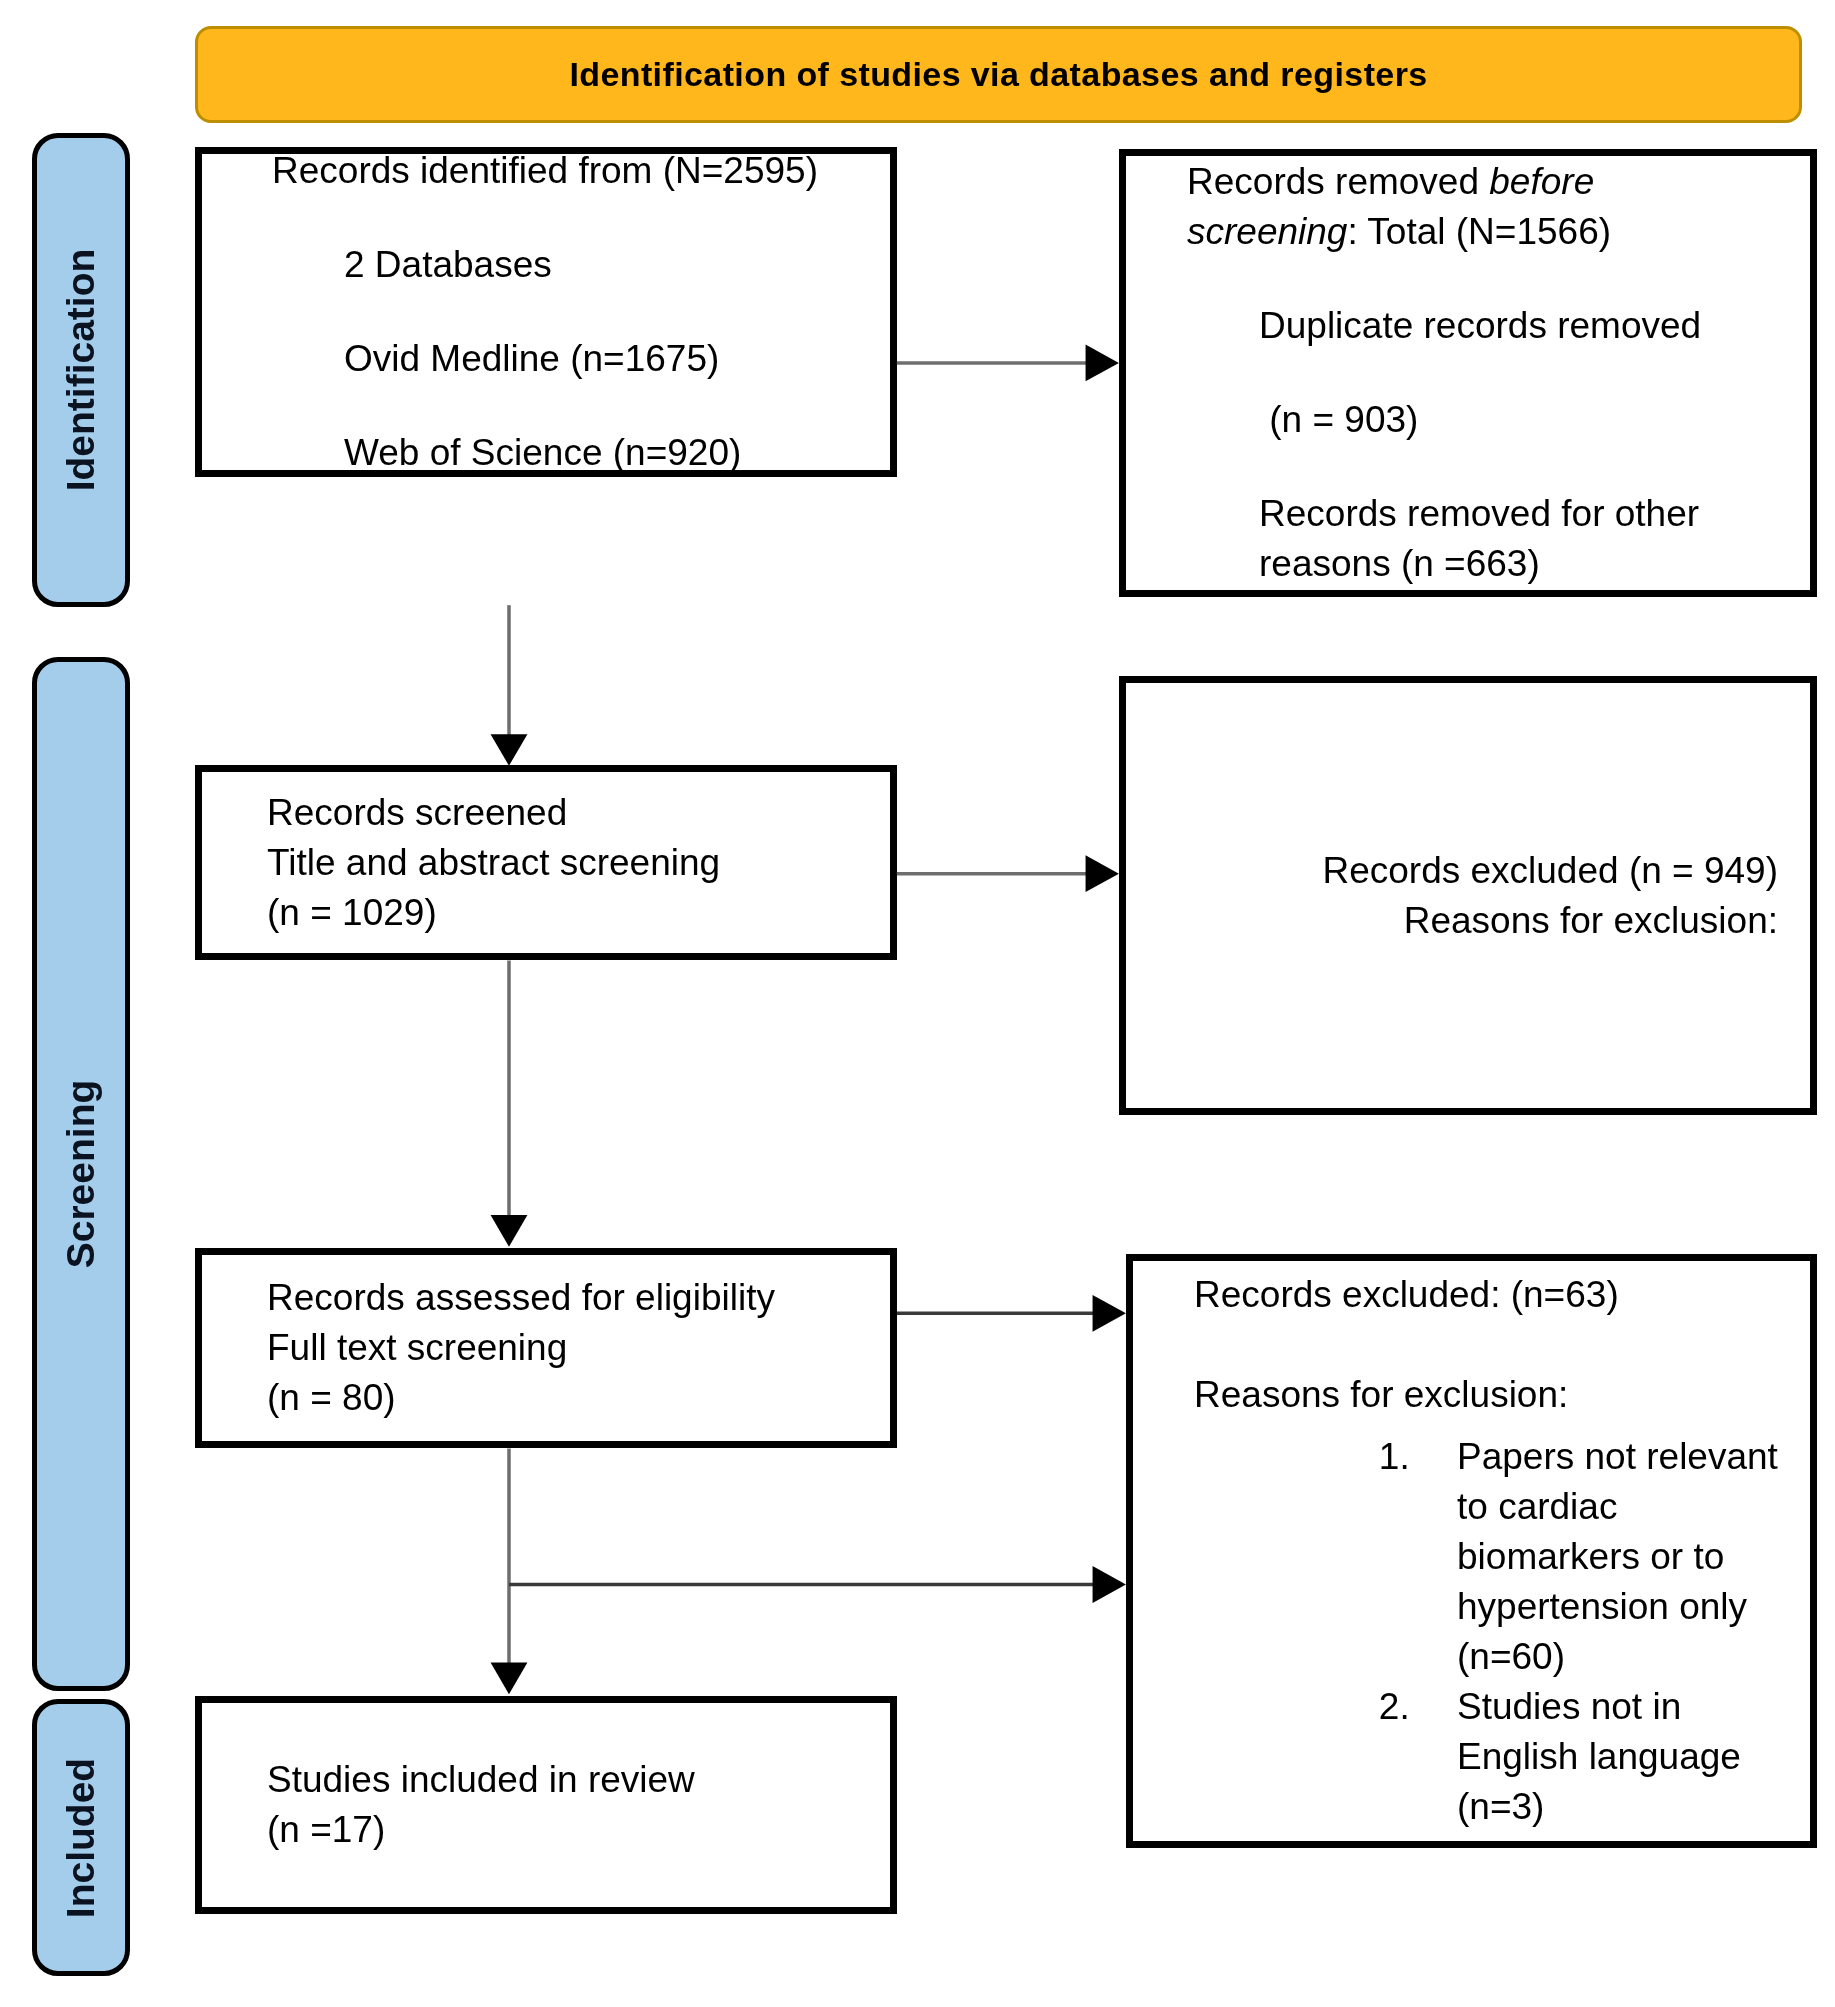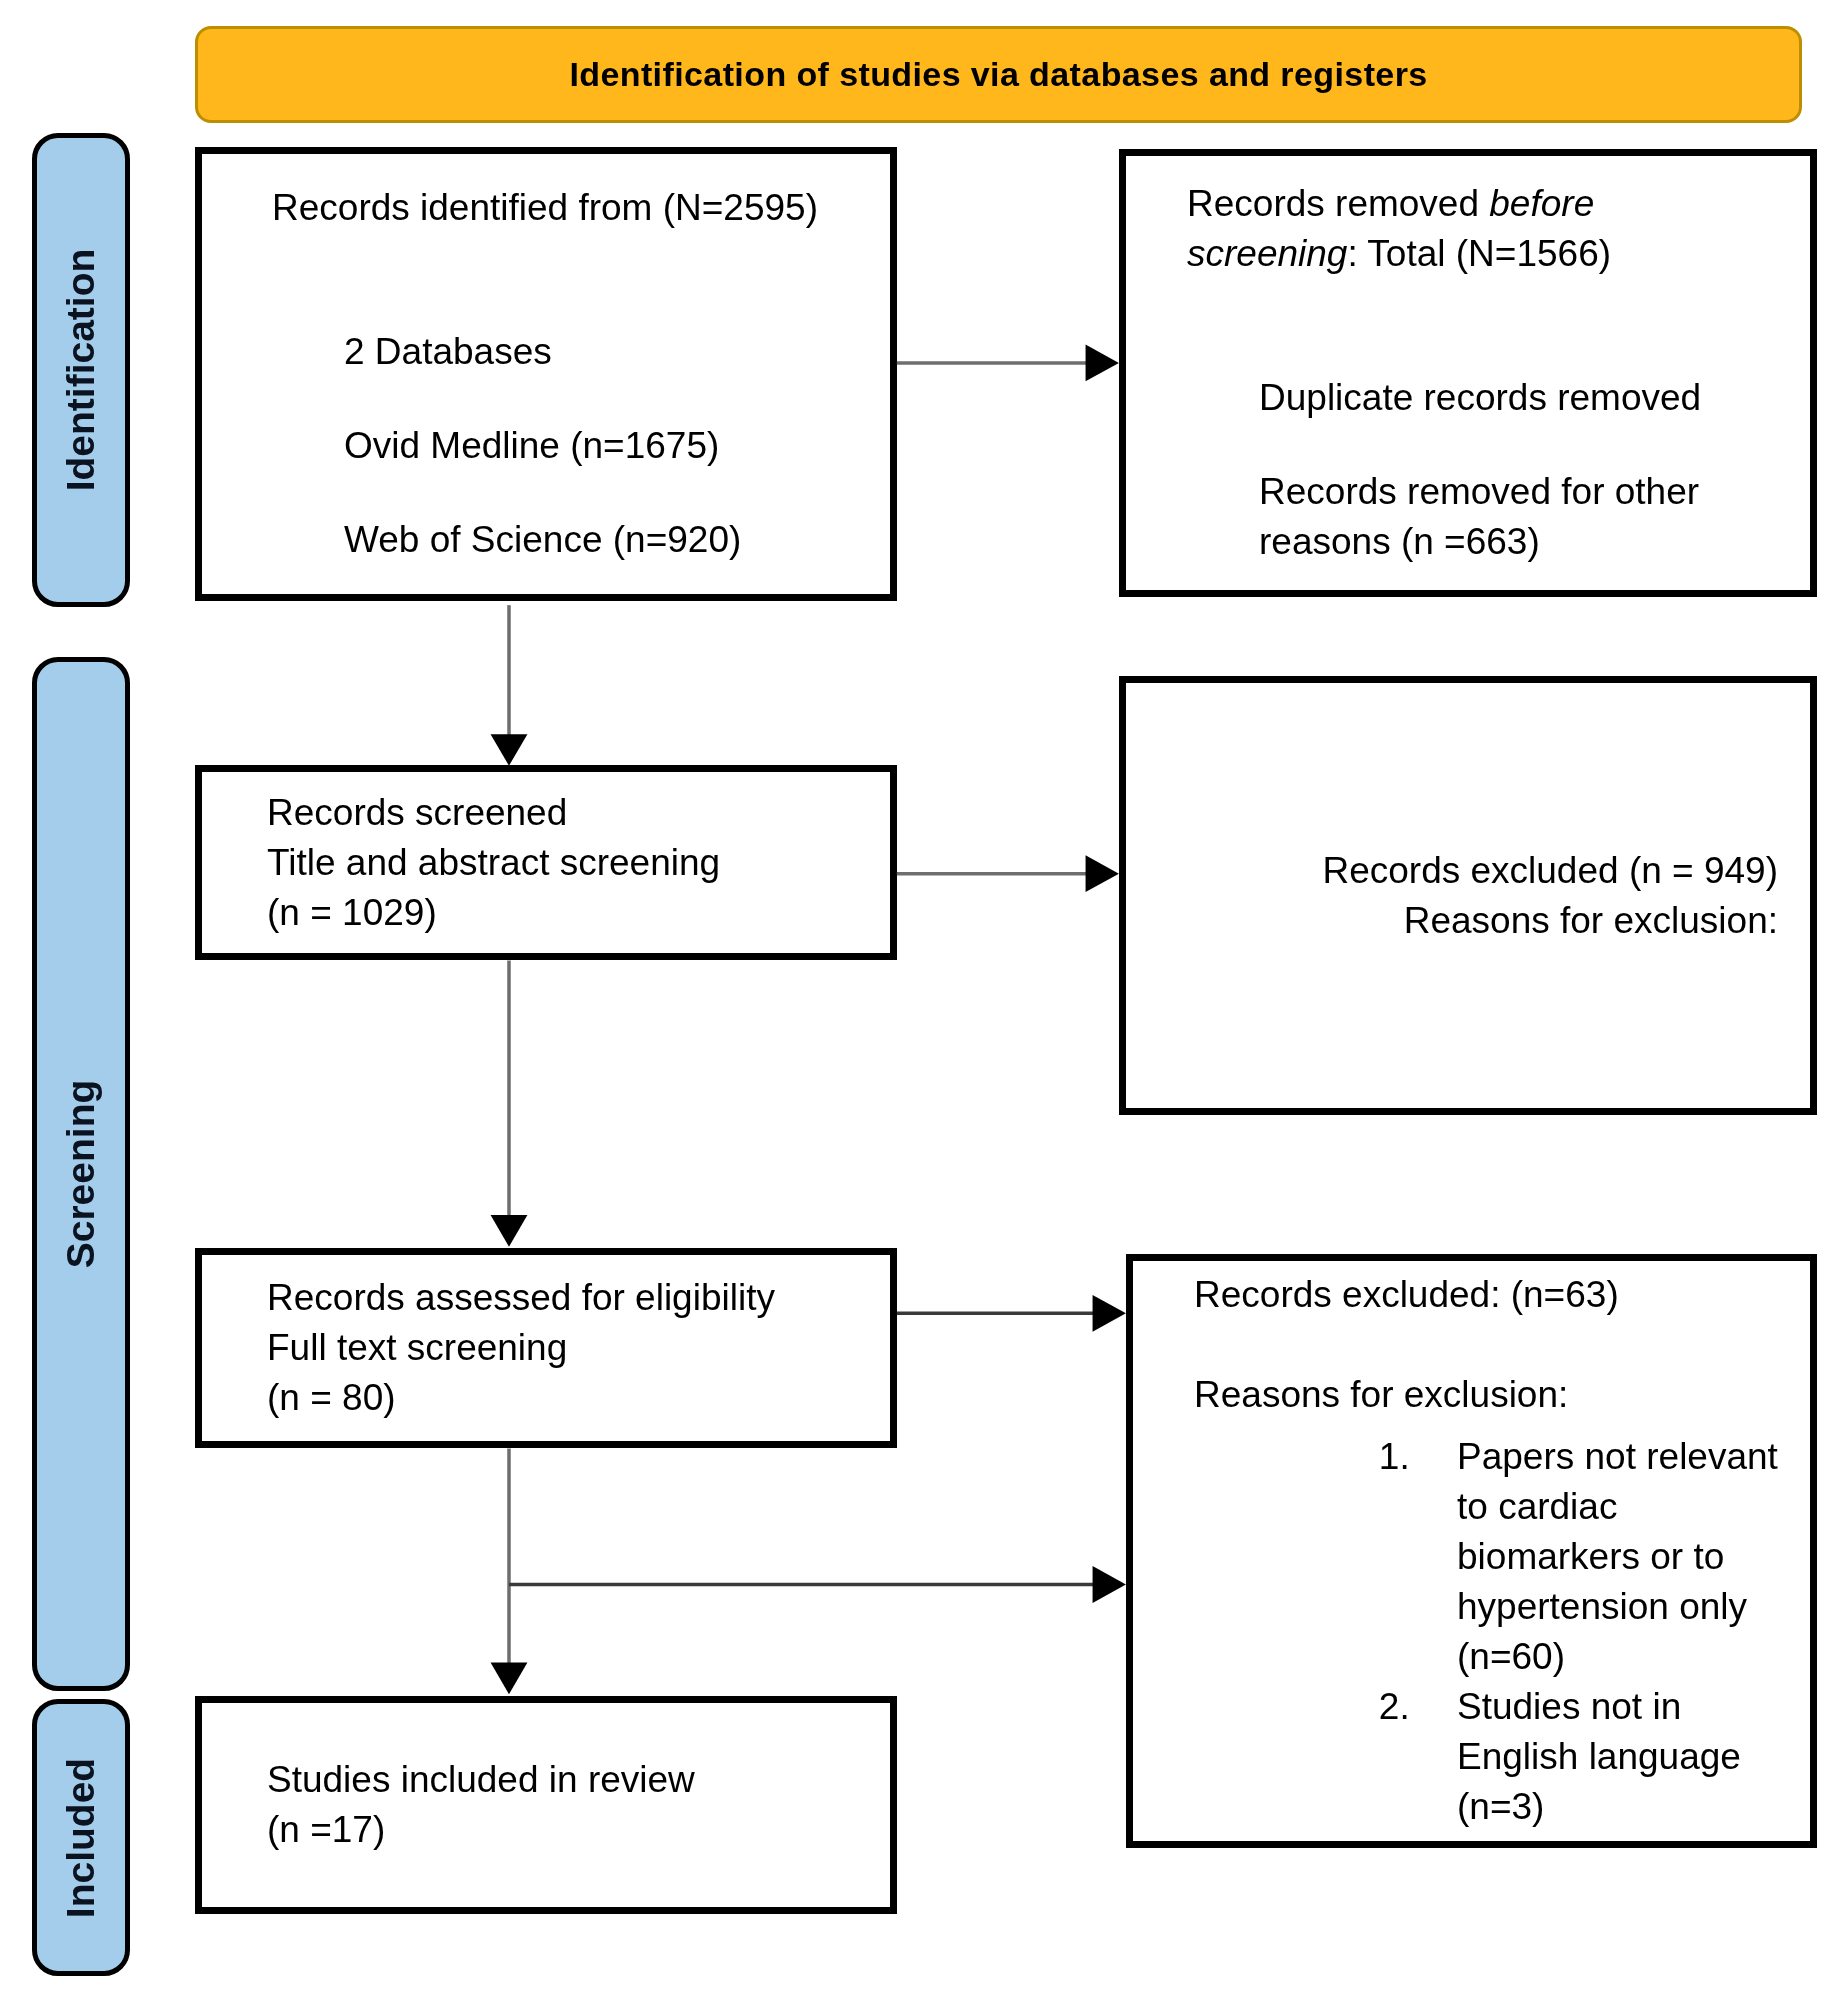--- a/index.html
+++ b/index.html
@@ -31,21 +31,21 @@
   .stage-identification{top:133px; height:474px;}
   .stage-screening{top:657px; height:1034px;}
   .stage-included{top:1699px; height:277px;}
   .node{
     position:absolute; background:#fff; border:7px solid var(--box-border);
     box-sizing:border-box; display:flex; flex-direction:column; justify-content:center;
     font-size:37px; line-height:50px;
   }
   .node .indent{margin-left:72px; white-space:pre-wrap;margin-top:44px;}
   .spacer{height:50px;}
-  #box-identified{left:195px; top:147px; width:702px; height:454px; padding:8.8px 26px 8.8px 70px;}
+  #box-identified{left:195px; top:147px; width:702px; height:330px; padding:8.8px 26px 8.8px 70px;}
   #box-screened{left:195px; top:765px; width:702px; height:195px; padding:8.8px 17.6px 8.8px 65px;}
   #box-assessed{left:195px; top:1248px; width:702px; height:200px; padding:8.8px 17.6px 8.8px 65px;}
   #box-included{left:195px; top:1696px; width:702px; height:218px; padding:8.8px 17.6px 8.8px 65px;}
   #box-removed{left:1119px; top:149px; width:698px; height:448px; padding:8.8px 32px 8.8px 61px;}
   #box-excluded-screening{left:1119px; top:676px; width:698px; height:439px; padding:8.8px 32px 8.8px 61px;align-items:flex-end;}
   #box-excluded-fulltext{left:1126px; top:1254px; width:691px; height:594px; padding:8.8px 21px 8.8px 61px;gap:12px;}
   .wrap-title{max-width:562px;}
   .italic{font-style:italic;}
   ol.reasons{margin:0; padding-left:226px; list-style:decimal outside;}
   ol.reasons li{padding-left:37px;}
@@ -75,20 +75,21 @@
     <div class="spacer"></div>
     <div class="indent">2 Databases</div>
     <div class="indent">Ovid Medline (n=1675)</div>
     <div class="indent">Web of Science (n=920)</div>
   </div>
 
   <div class="node" id="box-removed">
     <div class="wrap-title"><span>Records removed </span><span class="italic">before screening</span><span>: Total (N=1566)</span></div>
     <div class="spacer"></div>
     <div class="indent">Duplicate records removed</div>
+    <div class="indent"> (n = 903)</div>
     <div class="indent">Records removed for other reasons (n =663)</div>
   </div>
 
   <div class="node" id="box-screened">
     <div>Records screened</div>
     <div>Title and abstract screening</div>
     <div>(n = 1029)</div>
   </div>
 
   <div class="node" id="box-excluded-screening">

